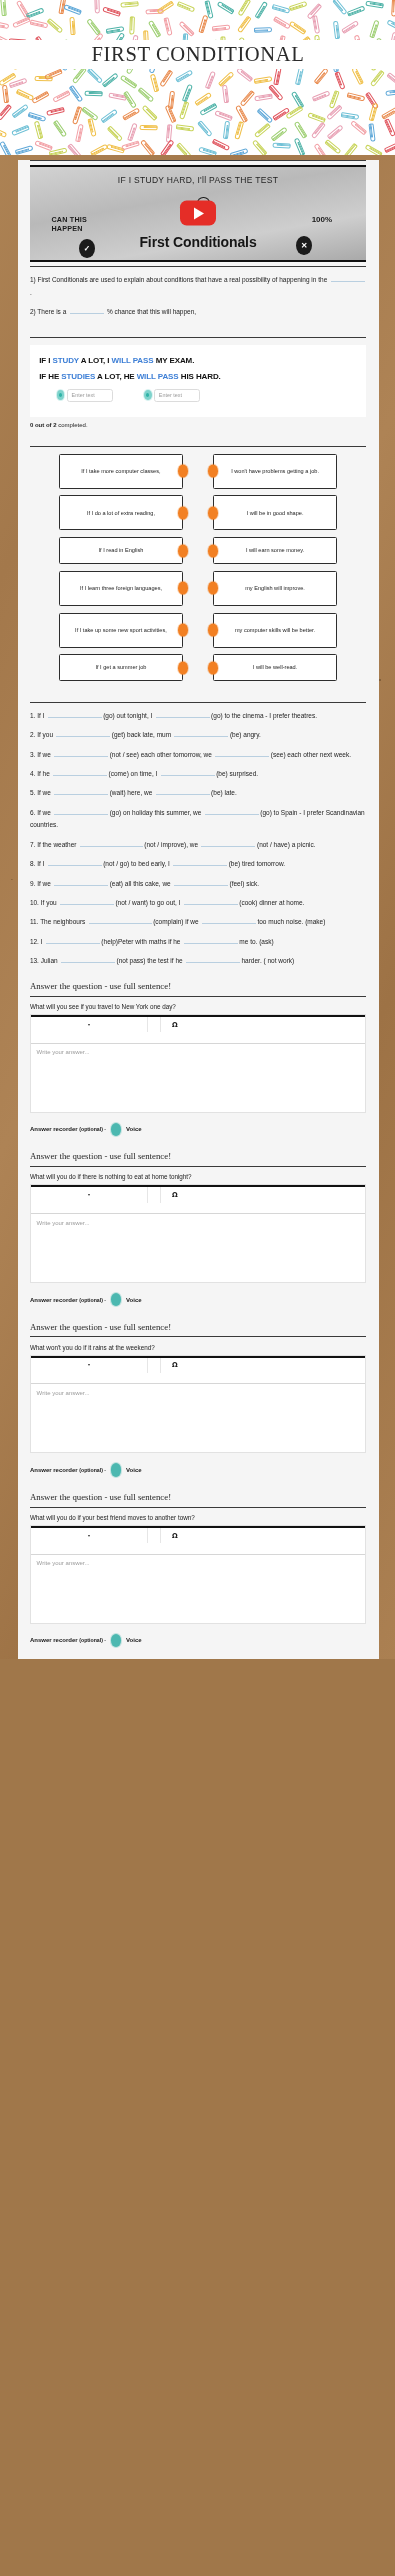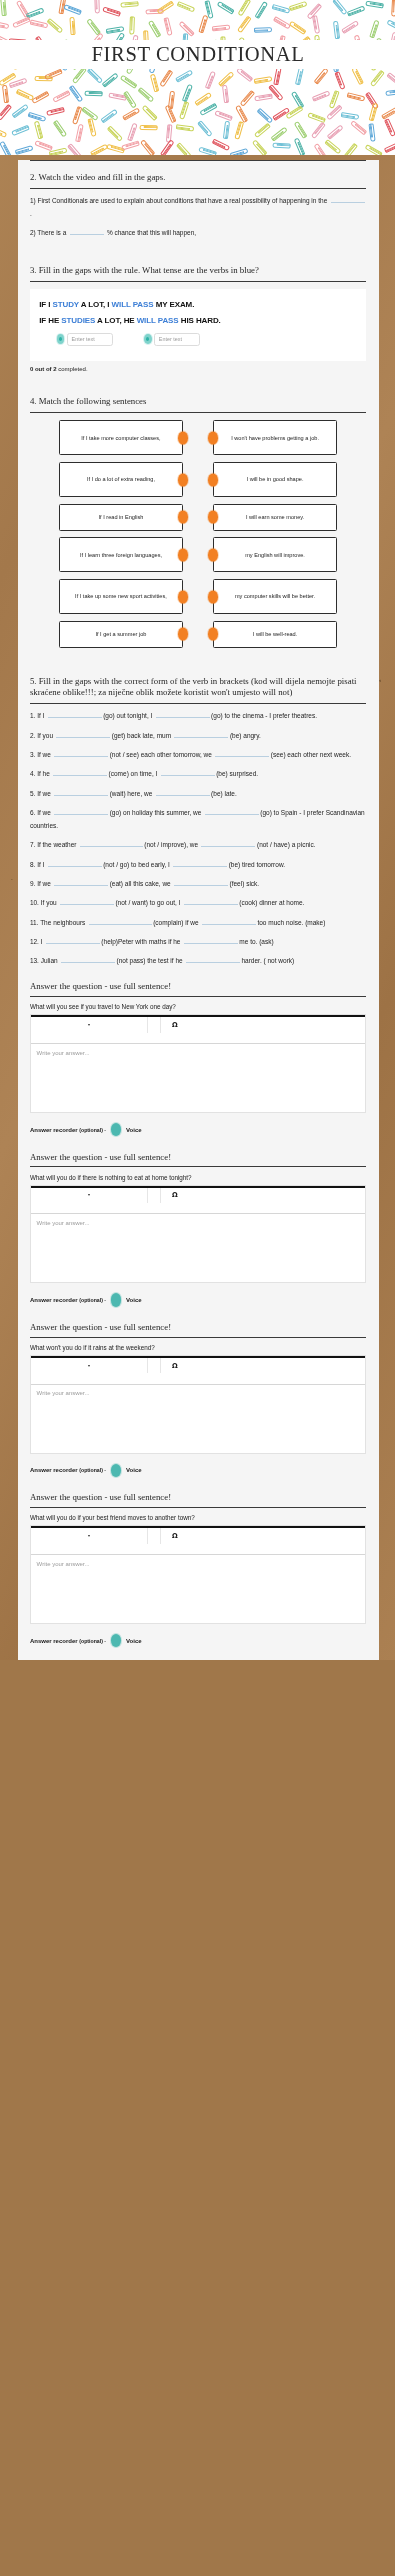--- a/index.html
+++ b/index.html
@@ -553,38 +553,48 @@
     <div class="title-plate">
       <div class="main-title">FIRST CONDITIONAL</div>
     </div>
   </div>
 
   <div class="sheet">
     <div class="sheet-inner">
 
       <hr class="rule-line">
 
-
-      <div class="task-heading">2. Watch the video and fill in the gaps.</div>
+      <div class="video-wrap">
+        <div class="vid-line1">IF I STUDY HARD, I'll PASS THE TEST</div>
+        <div class="vid-can">CAN THIS<br>HAPPEN</div>
+        <div class="vid-bag"></div>
+        <div class="vid-pct">100%</div>
+        <div class="vid-check">✓</div>
+        <div class="vid-x">✕</div>
+        <div class="vid-title">First Conditionals</div>
+        <div class="play-btn">
+            <div class="play-tri"></div>
+          </div>
+      </div>
+
       <hr class="rule-line">
 
       <div class="gap-para">
         <span>1) First Conditionals are used to explain about conditions that have a real possibility of happening in the</span>
         <span class="gap-blank"></span>
         <span>.</span>
       </div>
       <div class="gap-para">
         <span>2) There is a</span>
         <span class="gap-blank"></span>
         <span>% chance that this will happen,</span>
       </div>
 
       <div class="block-gap"></div>
 
-      <div class="task-heading">3. Fill in the gaps with the rule. What tense are the verbs in blue?</div>
       <hr class="rule-line">
 
       <div class="rule-card">
         <div class="rule-sentence" id="rule-s1"><span>IF  I </span><span class="blue">STUDY</span><span> A LOT,  I </span><span class="blue">WILL PASS</span><span> MY EXAM.</span></div>
         <div class="rule-sentence" id="rule-s2"><span>IF HE </span><span class="blue">STUDIES</span><span> A LOT, HE </span><span class="blue">WILL PASS</span><span> HIS HARD.</span></div>
         <div class="inputs-row">
           <div class="inline-input-group">
             <span class="teal-dot">
                 <i></i>
               </span>
@@ -597,21 +607,20 @@
             <div class="text-input">Enter text</div>
           </div>
         </div>
       </div>
       <div class="completed-line">
         <b>0 out of 2</b><span> completed.</span>
       </div>
 
       <div class="block-gap"></div>
 
-      <div class="task-heading">4. Match the following sentences</div>
       <hr class="rule-line">
       <div class="match-grid" id="match-grid">
           <div class="match-cell">
             <div class="match-box tall">If I take more computer classes,</div>
             <span class="orange-dot right-edge"></span>
           </div>
           <div class="match-cell">
             <div class="match-box tall">I won't have problems getting a job.</div>
             <span class="orange-dot left-edge"></span>
           </div>
@@ -652,21 +661,20 @@
             <span class="orange-dot right-edge"></span>
           </div>
           <div class="match-cell">
             <div class="match-box">I will be well-read.</div>
             <span class="orange-dot left-edge"></span>
           </div>
         </div>
 
       <div class="block-gap"></div>
 
-      <div class="task-heading">5. Fill in the gaps with the correct form of the verb in brackets (kod will dijela nemojte pisati skraćene oblike!!!; za niječne oblik možete koristit won't umjesto will not)</div>
       <hr class="rule-line">
       <div id="task5-list">
           <div class="gap-para"><span>1. </span><span>If I </span><span class="gap-blank wide"></span><span>(go) out tonight, I </span><span class="gap-blank wide"></span><span>(go) to the cinema - I prefer theatres. </span></div>
           <div class="gap-para"><span>2. </span><span>If you </span><span class="gap-blank wide"></span><span>(get) back late, mum </span><span class="gap-blank wide"></span><span>(be) angry. </span></div>
           <div class="gap-para"><span>3. </span><span>If we </span><span class="gap-blank wide"></span><span>(not / see) each other tomorrow, we </span><span class="gap-blank wide"></span><span>(see) each other next week. </span></div>
           <div class="gap-para"><span>4. </span><span>If he </span><span class="gap-blank wide"></span><span>(come) on time, I </span><span class="gap-blank wide"></span><span>(be) surprised. </span></div>
           <div class="gap-para"><span>5. </span><span>If we </span><span class="gap-blank wide"></span><span>(wait) here, we </span><span class="gap-blank wide"></span><span>(be) late. </span></div>
           <div class="gap-para"><span>6. </span><span>If we </span><span class="gap-blank wide"></span><span>(go) on holiday this summer, we </span><span class="gap-blank wide"></span><span>(go) to Spain - I prefer Scandinavian countries. </span></div>
           <div class="gap-para"><span>7. </span><span>If the weather </span><span class="gap-blank xwide"></span><span>(not / improve), we </span><span class="gap-blank wide"></span><span>(not / have) a picnic. </span></div>
           <div class="gap-para"><span>8. </span><span>If I </span><span class="gap-blank wide"></span><span>(not / go) to bed early, I </span><span class="gap-blank wide"></span><span>(be) tired tomorrow. </span></div>

